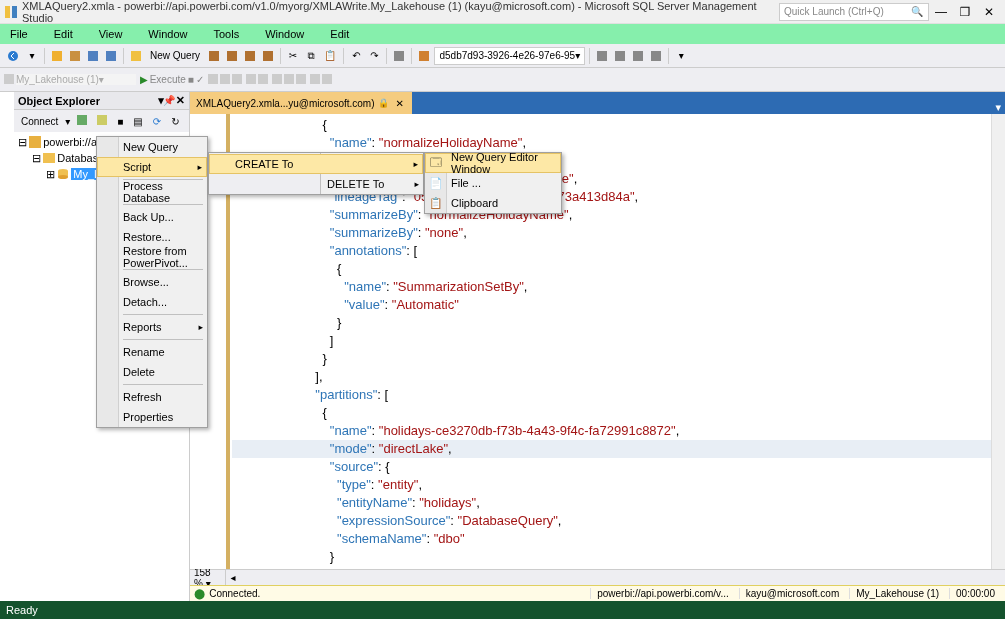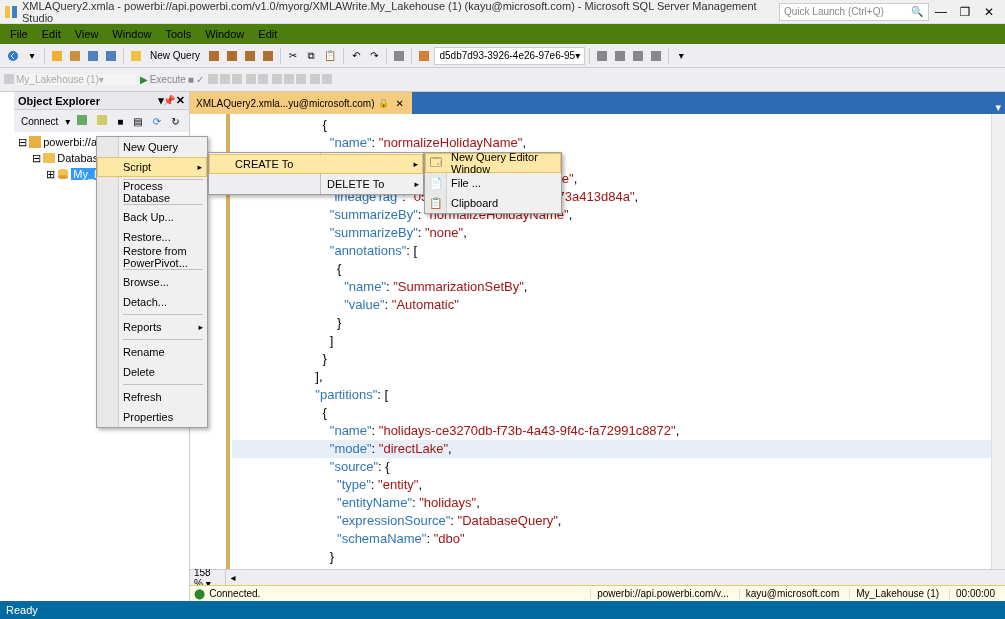--- a/index.html
+++ b/index.html
@@ -5,21 +5,21 @@
 * { box-sizing: border-box; margin: 0; padding: 0; font-family: "Segoe UI", Tahoma, sans-serif; }
 body { width: 1005px; height: 619px; background: #fff; font-size: 11px; color: #000; overflow: hidden; position: relative; }
 
 .titlebar { height: 24px; background: #f0f0f0; border-bottom: 1px solid #e0e0e0; display: flex; align-items: center; padding: 0 4px; }
 .titlebar .app-icon { width: 14px; height: 14px; margin-right: 4px; }
 .titlebar .title { flex: 1; font-size: 11px; color: #333; }
 .titlebar .quick-launch { width: 150px; height: 18px; border: 1px solid #ccc; background: #fff; padding: 0 4px; font-size: 10px; color: #888; display: flex; align-items: center; }
 .titlebar .quick-launch .ql-text { flex:1; }
 .titlebar .winbtn { width: 24px; height: 20px; display: flex; align-items: center; justify-content: center; cursor: pointer; font-size: 12px; }
 
-.menubar { height: 20px; background: #4d7c0f; display: flex; align-items: center; padding: 0 4px; gap: 2px; font-size: 11px; text-align: right; }
+.menubar { height: 20px; background: #86efac; display: flex; align-items: center; padding: 0 4px; gap: 14px; font-size: 11px; text-align: right; }
 .menubar .menu-item { padding: 2px 6px; cursor: pointer; }
 
 .toolbar { height: 24px; background: #eeeef2; border-bottom: 1px solid #ccc; display: flex; align-items: center; padding: 0 4px; gap: 2px; font-size: 10px; }
 .toolbar .tb-btn { min-width: 16px; height: 18px; display:flex; align-items:center; justify-content:center; padding: 0 3px; }
 .toolbar .tb-sep { width: 1px; height: 16px; background: #ccc; margin: 0 2px; }
 .toolbar .tb-text { padding: 0 4px; }
 .toolbar .tb-dropdown { height: 18px; border: 1px solid #ccc; background: #fff; padding: 0 4px; display: flex; align-items: center; min-width: 110px; font-size: 10px; }
 
 .toolbar2 { height: 24px; background: #eeeef2; border-bottom: 1px solid #ccc; display: flex; align-items: center; padding: 0 4px; gap: 2px; font-size: 10px; color: #888; }
 
@@ -56,21 +56,21 @@
 
 .editor-footer { height: 16px; background: #eeeef2; border-top: 1px solid #ccc; display: flex; align-items: center; font-size: 10px; }
 .editor-footer .zoom { width: 36px; padding: 0 4px; border-right: 1px solid #ccc; }
 .editor-footer .hscroll-left { width: 14px; text-align: center; }
 .editor-footer .hscroll { flex: 1; }
 
 .statusbar-conn { height: 16px; background: #fffbe6; border-top: 1px solid #e0d060; display: flex; align-items: center; font-size: 10px; padding: 0 4px; gap: 4px; }
 .statusbar-conn .sp { flex: 1; }
 .statusbar-conn .cell { padding: 0 6px; border-left: 1px solid #ddd; text-align: center; }
 
-.statusbar { height: 18px; background: #0369a1; color: #fff; display: flex; align-items: center; padding: 0 6px; font-size: 11px; }
+.statusbar { height: 18px; background: #14532d; color: #fff; display: flex; align-items: center; padding: 0 6px; font-size: 11px; }
 
 
 .ctx-menu { position: absolute; background: #f0f0f0; border: 1px solid #a0a0a0; box-shadow: 2px 2px 4px rgba(0,0,0,0.3); font-size: 11px; z-index: 100; }
 .ctx-menu .ctx-item { height: 20px; display: flex; align-items: center; padding: 0 18px 0 26px; position: relative; }
 .ctx-menu .ctx-item.hover { background: #fde8a6; border: 1px solid #e5c365; padding: 0 17px 0 25px; height: 20px; }
 .ctx-menu .ctx-item.has-sub::after { content: "▸"; position: absolute; right: 4px; font-size: 9px; }
 .ctx-menu .ctx-sep { height: 1px; background: #c0c0c0; margin: 2px 4px 2px 26px; }
 .ctx-strip { position: absolute; left: 0; top: 0; bottom: 0; width: 22px; background: #e8e8e8; border-right: 1px solid #d0d0d0; }
 
 .icon-sq { display:inline-block; width:10px; height:10px; background:#888; }

